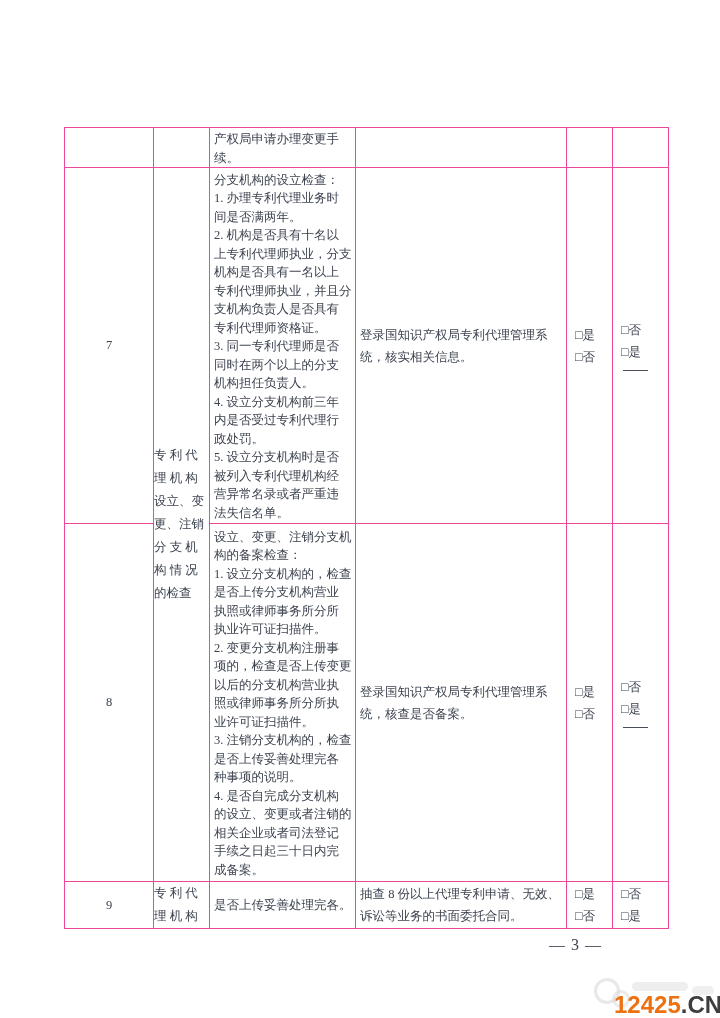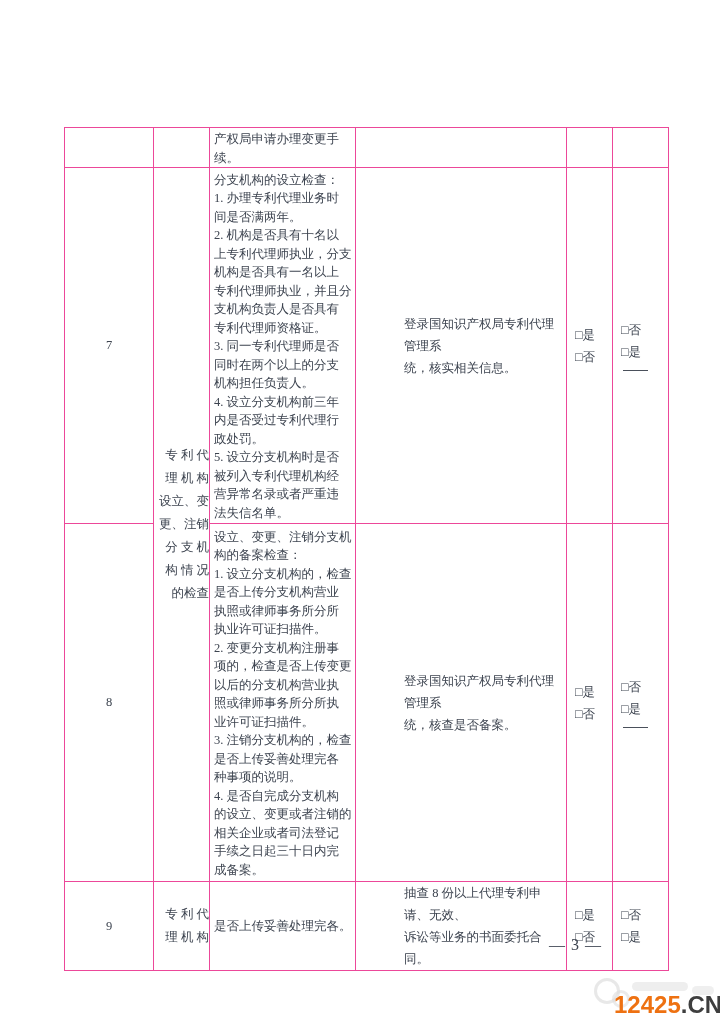--- a/index.html
+++ b/index.html
@@ -38,39 +38,38 @@
   col.c5 { width: 46px; }
   col.c6 { width: 56px; }
 
   tr.r0 { height: 37px; }
   tr.r7 { height: 356px; }
   tr.r8 { height: 358px; }
   tr.r9 { height: 47px; }
 
   td.no-cell { text-align: center; font-size: 13px; }
   td.cat-cell {
-    text-align: right;
+    text-align: left;
     white-space: pre-line;
     line-height: 23px;
     font-size: 12.5px;
     padding: 0 2px;
   }
   td.content-cell { vertical-align: top; }
   td.content-cell .txt {
     padding: 2px 3px 0 4px;
     white-space: pre-line;
     line-height: 18.5px;
   }
   td.content-cell.v-mid { vertical-align: middle; }
   td.content-cell.v-mid .txt { padding: 0 3px 0 4px; }
   td.method-cell .txt {
     padding: 0 2px 0 4px;
     white-space: pre-line;
     line-height: 22px;
-    margin-left: 44px;
   }
   td.cb-cell { vertical-align: middle; }
   td.cb-cell .txt {
     padding-left: 8px;
     white-space: pre-line;
     line-height: 22px;
   }
   .fill-line {
     display: block;
     width: 25px;

